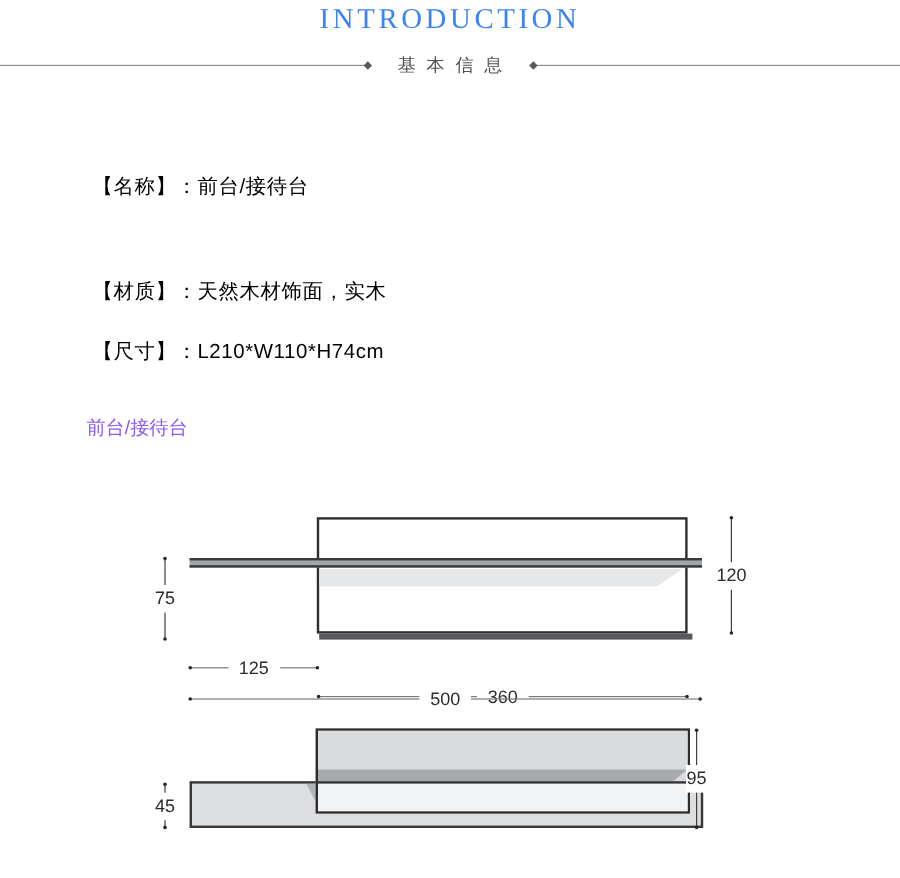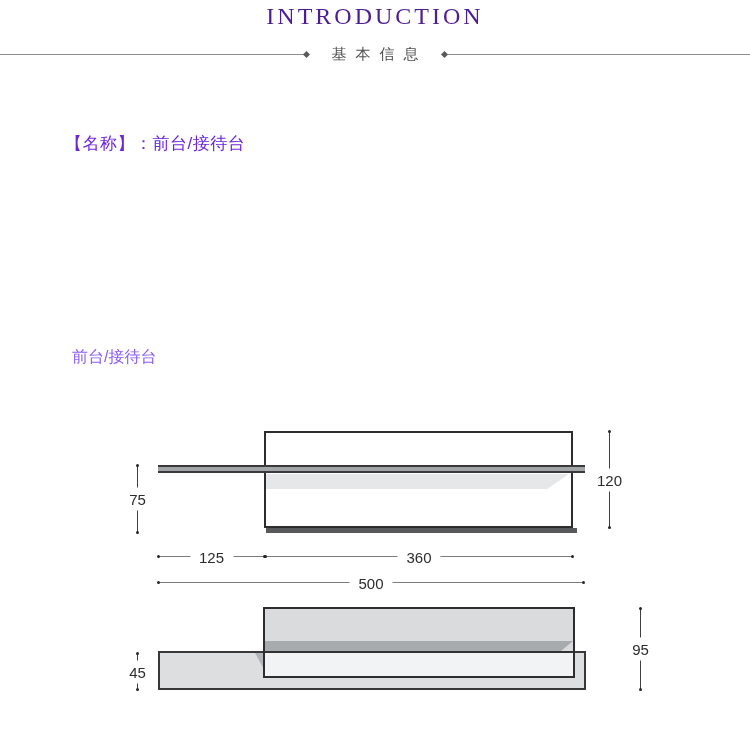--- a/index.html
+++ b/index.html
@@ -4,35 +4,35 @@
 <style>
   html,body{margin:0;padding:0;background:#fff;}
   .page{
     position:relative;width:750px;height:732px;background:#fff;overflow:hidden;
     font-family:"Liberation Sans",sans-serif;
   }
   
   .title{
     position:absolute;top:3px;left:0;width:750px;margin:0;
     text-align:center;font-family:"Liberation Serif",serif;font-weight:normal;
-    font-size:24px;letter-spacing:3px;color:#4c1d95;
+    font-size:24px;letter-spacing:3px;color:#3b82f6;
   }
   .subhead{
     position:absolute;top:46px;left:0;width:750px;height:16px;
     display:flex;align-items:center;
   }
   .hline{flex:1;height:1px;background:#8f8f8f;}
   .diamond{width:5px;height:5px;background:#5a5a5a;transform:rotate(45deg);flex:0 0 auto;}
   .subtitle{
     flex:0 0 auto;margin:0 14px;font-size:15px;letter-spacing:9px;
     color:#4f4f4f;padding-left:9px;
   }
   
   .spec{
-    position:absolute;left:65px;margin:0;font-size:17px;color:#6d28d9;
+    position:absolute;left:65px;margin:12px;font-size:17px;color:#000000;
     letter-spacing:0.5px;white-space:nowrap;
   }
   .spec1{top:132px}.spec2{top:176px}.spec3{top:219px}.spec4{top:269px}
   .caption{
     position:absolute;left:72px;top:347px;font-size:16px;color:#8b5cf6;
   }
   
   .shape{position:absolute;}
   
   .body-rect{left:264px;top:431px;width:305px;height:93px;border:2px solid #2d2d2f;background:#fff;z-index:1;}
@@ -58,41 +58,43 @@
   .hdim::before{left:-1px}.hdim::after{right:-1px}
   .dimlabel{
     position:absolute;top:50%;left:50%;transform:translate(-50%,-50%);
     background:#fff;font-size:15px;color:#2c2c2c;white-space:nowrap;line-height:1;
   }
   .vdim .dimlabel{padding:4px 1px;}
   .hdim .dimlabel{padding:0 9px;}
   .dim-75{left:137px;top:465px;height:68px;text-align:right;}
   .dim-120{left:609px;top:431px;height:97px;}
   .dim-125{left:158px;top:556px;width:107px;}
-  .dim-360{left:265px;top:556px;width:308px;text-align:center;}
+  .dim-360{left:265px;top:580px;width:308px;text-align:center;}
   .dim-500{left:158px;top:582px;width:426px;}
   .dim-45{left:137px;top:653px;height:37px;}
-  .dim-95{left:640px;top:608px;height:82px;}
+  .dim-95{left:580px;top:608px;height:82px;}
 </style>
 </head>
 <body>
 
 <div class="page">
 
   <h1 class="title">INTRODUCTION</h1>
 
   <div class="subhead">
     <span class="hline"></span>
     <span class="diamond"></span>
     <span class="subtitle">基本信息</span>
     <span class="diamond"></span>
     <span class="hline"></span>
   </div>
 
   <p class="spec spec1">【名称】：前台/接待台</p>
+  <p class="spec spec3">【材质】：天然木材饰面，实木</p>
+  <p class="spec spec4">【尺寸】：L210*W110*H74cm</p>
 
   <div class="caption">前台/接待台</div>
 
   <div>
     <div class="shape body-rect"></div>
     <div class="shape inner-shelf"></div>
     <div class="shape base-strip"></div>
     <div class="shape counter-slab"></div>
 
     <div class="vdim dim-75">

